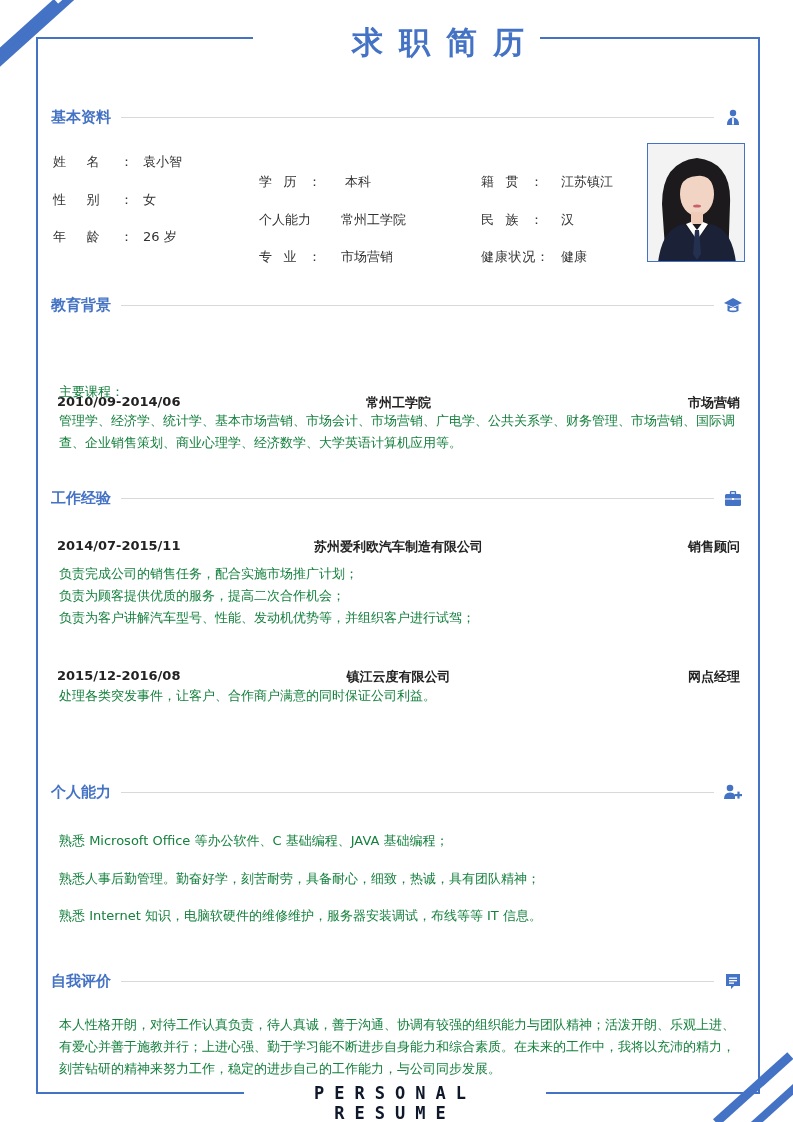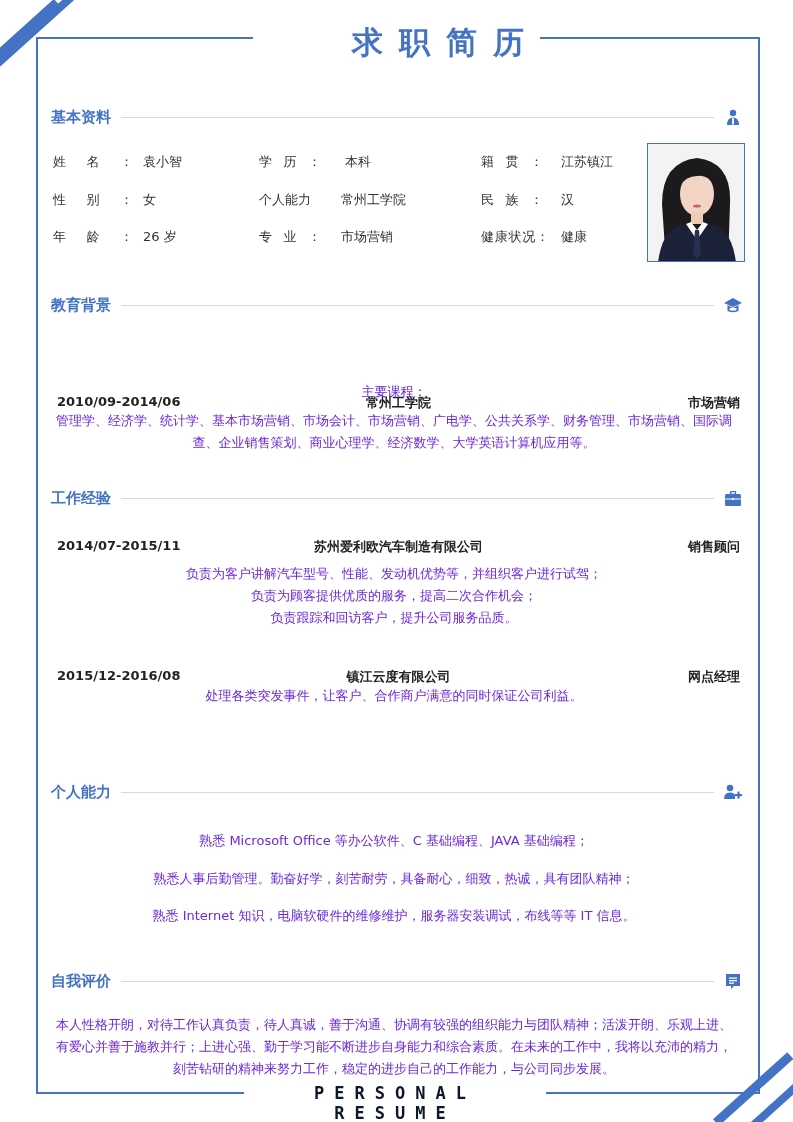--- a/index.html
+++ b/index.html
@@ -10,26 +10,26 @@
   .title { position:absolute; top:22px; left:255px; width:285px; text-align:right;
            font-size:31px; letter-spacing:16px; color:#4472c4; font-weight:bold; padding-left:16px; }
   .footer-text { position:absolute; top:1083px; left:245px; width:300px; text-align:center;
            font-size:17px; letter-spacing:10px; color:#0f172a; font-weight:bold; font-family:"DejaVu Sans Mono","Liberation Mono",monospace; }
   .sec-head { position:absolute; left:51px; width:691px; height:24px; display:flex; align-items:center; }
   .sec-title { font-size:15px; font-weight:bold; color:#4472c4; white-space:nowrap; }
   .sec-rule { flex:1; height:1px; background:#d9d9d9; margin:0 10px; }
   .sec-icon { width:18px; height:18px; display:flex; align-items:center; justify-content:center; }
   .info { position:absolute; font-size:13px; color:#333; white-space:nowrap; }
   .lbl { display:inline-block; width:80px; text-align:justify; text-align-last:justify; }
-  .lbl2 { display:inline-block; width:62px; text-align:justify; text-align-last:justify; }
+  .lbl2 { display:inline-block; width:62px; text-align:justify; text-align-last:justify;margin-top:20px; }
   .val { display:inline-block; margin-left:10px; }
   .row3 { position:absolute; left:57px; width:683px; display:flex; justify-content:space-between;
           font-size:13px; font-weight:bold; color:#222; }
   .row3 span:nth-child(2){ position:absolute; left:0; right:0; text-align:center; }
-  .para { position:absolute; left:51px; width:686px; font-size:13px; line-height:22px; color:#6d28d9;text-align:center; }
+  .para { position:absolute; left:59px; width:686px; font-size:13px; line-height:22px; color:#15803d; }
   .photo { position:absolute; left:647px; top:143px; width:98px; height:119px; border:1px solid #4472c4;
            background:#f2f2f2; overflow:hidden; }
 </style>
 </head>
 <body>
 
 <div class="stripe" style="left:-10px;top:58px;width:90px;transform:rotate(-42deg);"></div>
 <div class="stripe" style="left:-14px;top:70px;width:118px;height:8px;transform:rotate(-42deg);"></div>
 <div class="stripe" style="left:716px;top:1118px;width:100px;transform:rotate(-42deg);"></div>
 <div class="stripe" style="left:748px;top:1126px;width:80px;height:8px;transform:rotate(-42deg);"></div>
@@ -113,23 +113,23 @@
       </svg>
   </span>
 </div>
 
 <div class="row3" style="top:538px;">
   <span>2014/07-2015/11</span>
   <span>苏州爱利欧汽车制造有限公司</span>
   <span>销售顾问</span>
 </div>
 <div class="para" style="top:563px;">
+  <div>负责完成公司的销售任务，配合实施市场推广计划；</div>
+  <div>负责为顾客提供优质的服务，提高二次合作机会；</div>
   <div>负责为客户讲解汽车型号、性能、发动机优势等，并组织客户进行试驾；</div>
-  <div>负责为顾客提供优质的服务，提高二次合作机会；</div>
-  <div>负责跟踪和回访客户，提升公司服务品质。</div>
 </div>
 
 <div class="row3" style="top:659px;margin-top:9px;">
   <span>2015/12-2016/08</span>
   <span>镇江云度有限公司</span>
   <span>网点经理</span>
 </div>
 <div class="para" style="top:685px;">
   <div>处理各类突发事件，让客户、合作商户满意的同时保证公司利益。</div>
 </div>

